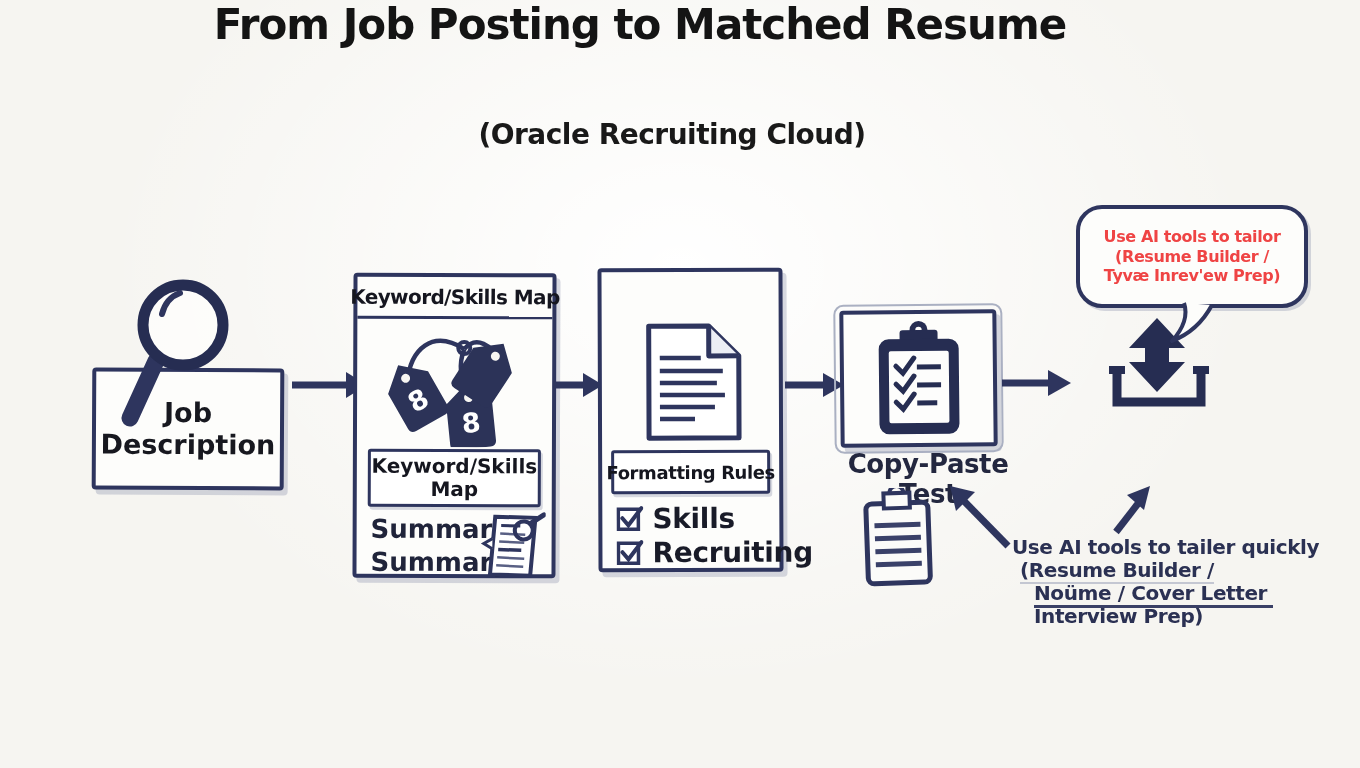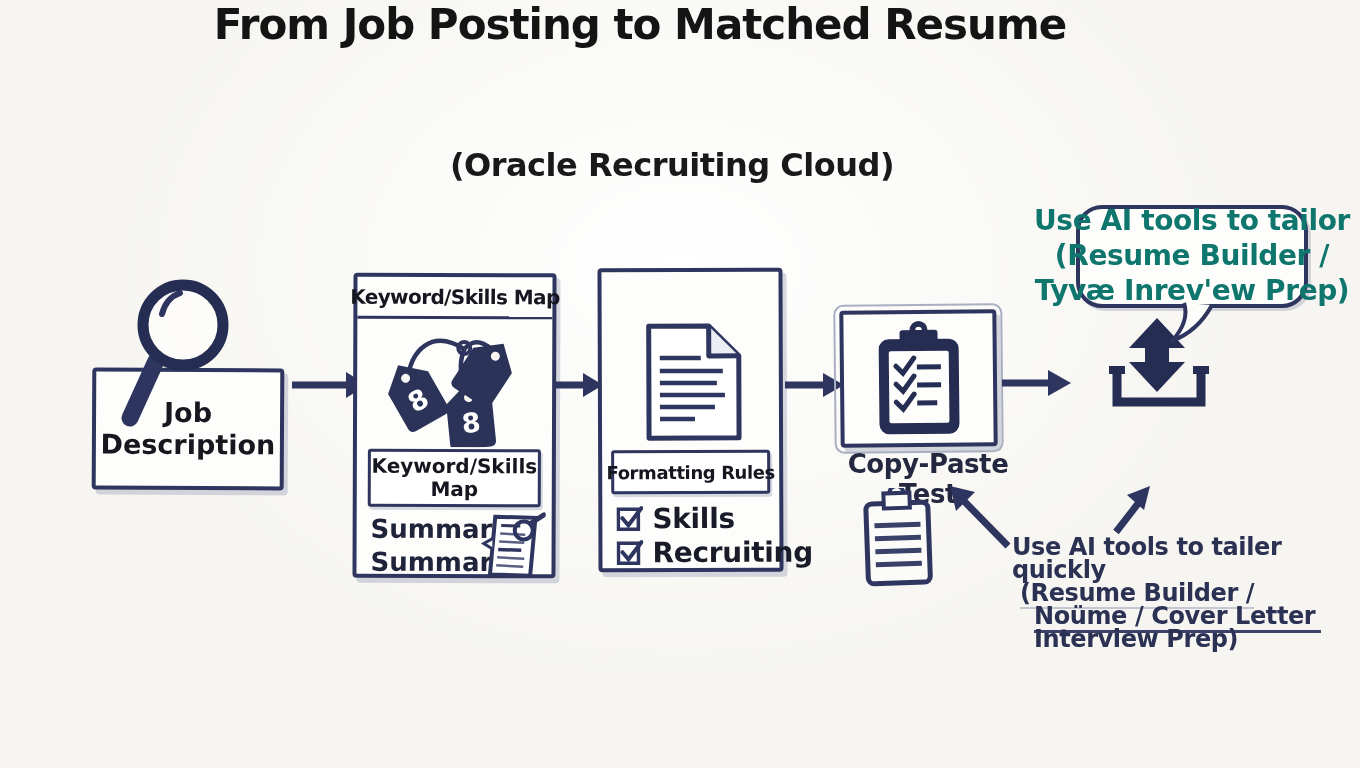--- a/index.html
+++ b/index.html
@@ -24,23 +24,22 @@
   .abs{position:absolute;}
   .title{
     left:0; top:42; width:1280px;
     text-align:center;
     font-size:42px; font-weight:800; letter-spacing:-1px;
     color:#141414;
   }
   .subtitle{
     left:72px; top:118px; width:1200px;
     text-align:center;
-    font-size:32px; font-weight:800; letter-spacing:-0.5px;
+    font-size:28px; font-weight:800; letter-spacing:-0.5px;
     color:#191919;
-    margin-top:28px;
   }
   .sketchbox{
     background:var(--boxfill);
     border:4px solid var(--ink);
     border-radius:4px;
     box-shadow:4px 5px 0 var(--shadow);
   }
   .node-label{ font-weight:800; text-align:center; }
   
   .job-box{ left:92px; top:368px; width:192px; height:122px;
@@ -85,25 +84,25 @@
   
   .bubble{
     left:1076px; top:205px; width:232px; height:103px;
     background:var(--boxfill);
     border:4px solid var(--ink);
     border-radius:26px;
     box-shadow:3px 3px 0 var(--shadow);
     display:flex; flex-direction:column; align-items:center; justify-content:center;
     z-index:4;
   }
-  .bubble div{ font-weight:800; font-size:28px; line-height:1.24;
-    letter-spacing:-0.4px; color:#0f766e; white-space:nowrap; }
+  .bubble div{ font-weight:800; font-size:16px; line-height:1.24;
+    letter-spacing:-0.4px; color:#ef4444; white-space:nowrap; }
   .tail{ left:1168px; top:301px; z-index:5; }
   
-  .note{ left:1012px; top:536px; width:330px; font-weight:800; font-size:24px;
+  .note{ left:1012px; top:536px; width:330px; font-weight:800; font-size:20px;
     line-height:23px; letter-spacing:-0.4px; color:#2b3153; }
   .note .l2{ margin-left:8px; }
   .note .l3{ margin-left:22px; }
   .note .l4{ margin-left:22px; }
   .note .l2 span{ border-bottom:2px solid #c4c7d2; }
   .note .l3 span{ border-bottom:3px solid #3a4066; padding-right:6px; }
   svg{ display:block; }
 </style>
 </head>
 <body>

